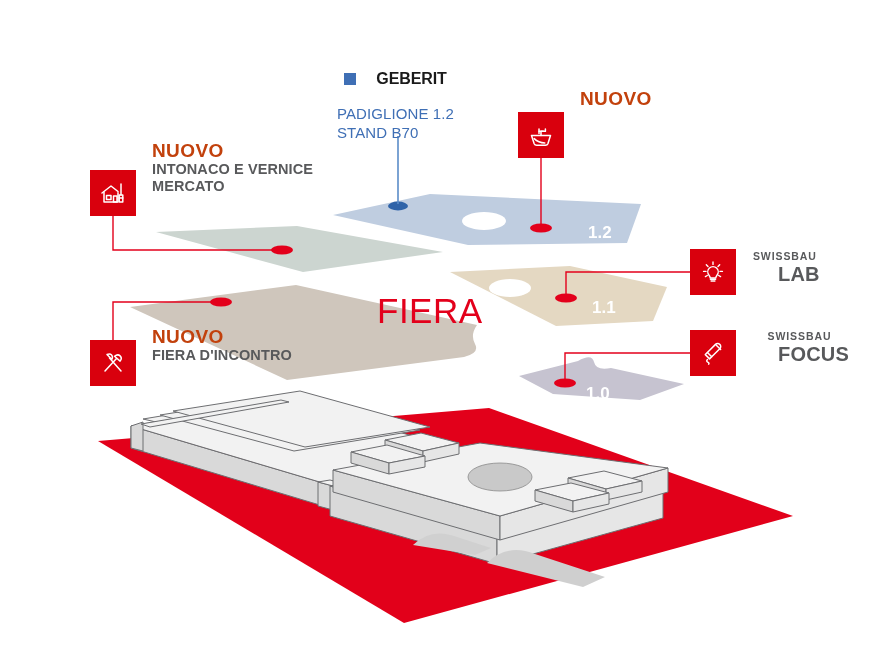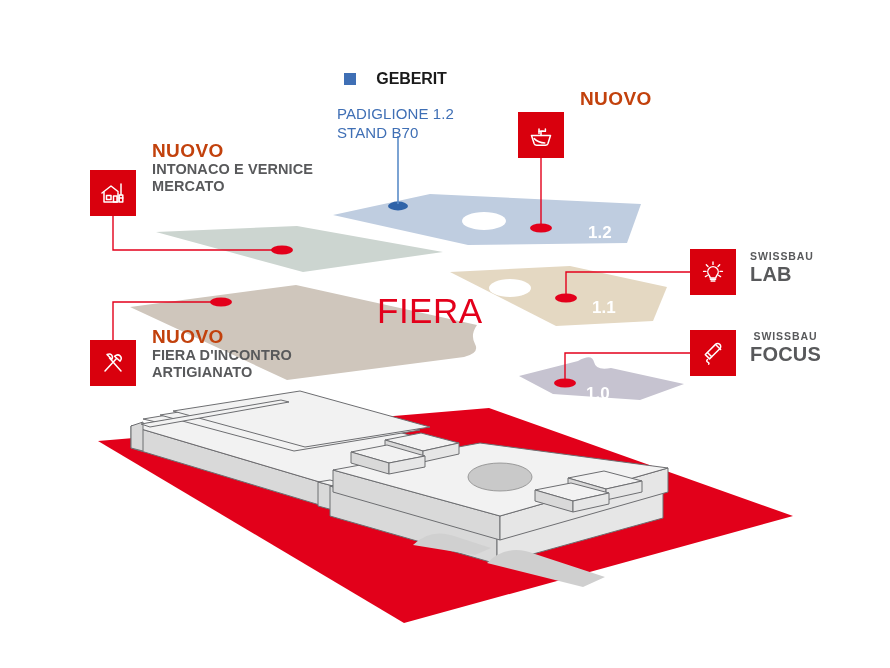--- a/index.html
+++ b/index.html
@@ -51,20 +51,21 @@
     white-space: nowrap;
     text-align: center;
   }
   .bigtext {
     color: #58595b;
     font-size: 20px;
     font-weight: bold;
     letter-spacing: 0.2px;
     line-height: 22px;
     white-space: nowrap;
+    margin-left: 28px;
   }
 
   
   .icon-tile {
     position: absolute;
     width: 46px; height: 46px;
     background: #d9000d;
     display: flex; align-items: center; justify-content: center;
   }
   .icon-tile svg { display: block; }
@@ -285,21 +286,20 @@
         <path d="M16.5 8.3 q3.2 -2.6 5.6 -0.4 q2.4 2.2 0 5.2 z"></path>
         <path d="M23 23 L11.5 10"></path>
         <path d="M9 6.5 q3 -1.2 4.6 0.6 q1.6 1.8 0.2 4.4 z"></path>
       </g>
     </svg>
   </div>
   <div class="label-block" style="left:152px; top:328px;">
     <div class="nuovo">NUOVO</div>
     <div class="maintext">
       <div>FIERA D'INCONTRO</div>
-      <div>ARTIGIANATO</div>
     </div>
   </div>
 
   <div class="icon-tile" style="left:690px; top:249px;">
     <svg width="30" height="30" viewBox="0 0 30 30">
       <g fill="none" stroke="#ffffff" stroke-width="1.4" stroke-linejoin="round" stroke-linecap="round">
         <path d="M11 18.2 a5.2 5.2 0 1 1 8 0 q-1.1 1.3 -1.2 2.8 h-5.6 q-0.1 -1.5 -1.2 -2.8 z"></path>
         <path d="M12.4 22.2 h5.2"></path>
         <path d="M13.1 24 h3.8"></path>
         <path d="M15 5 v2.4"></path>

